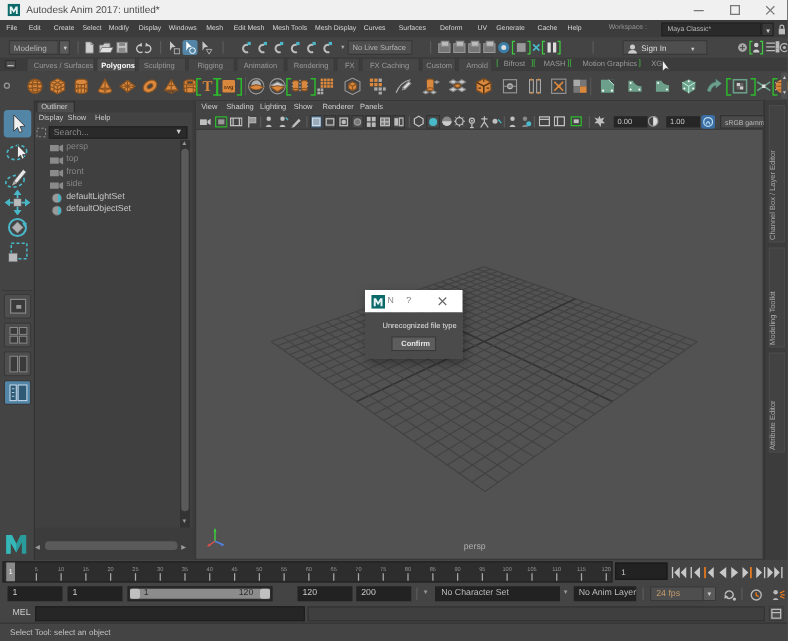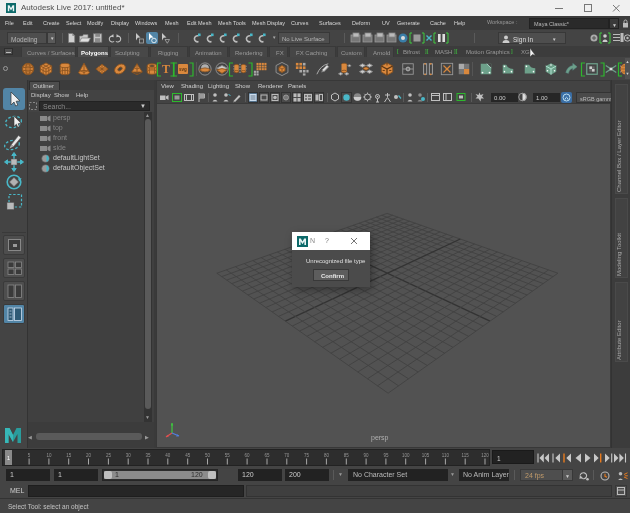--- a/index.html
+++ b/index.html
@@ -9,21 +9,21 @@
 .sep { width:1px; background:#5a5a5a; }
 </style>
 </head>
 <body>
 
 <div class="abs" style="left:0;top:0;width:630px;height:16px;background:#f0f0f0;">
   <svg class="abs" style="left:6px;top:3px;" width="10" height="10" viewBox="0 0 11 11">
     <rect x="0" y="0" width="11" height="11" fill="#0d6a6a"></rect>
     <path d="M2 9 L2 2.5 L3.8 2.5 L5.5 5.5 L7.2 2.5 L9 2.5 L9 9 L7.4 9 L7.4 5.2 L5.5 8.2 L3.6 5.2 L3.6 9 Z" fill="#e8f4f4"></path>
   </svg>
-  <span class="abs" style="left:21px;top:3px;font-size:8px;color:#4c4c4c;">Autodesk Live 2017: untitled*</span>
+  <span class="abs" style="left:21px;top:3px;font-size:8px;color:#4c4c4c;">Autodesk Anim 2017: untitled*</span>
   <svg class="abs" style="left:548px;top:0;" width="80" height="16">
     <path d="M7 8.5 L15 8.5" stroke="#777" stroke-width="1"></path>
     <rect x="36.5" y="4.5" width="7" height="7" fill="none" stroke="#777" stroke-width="1"></rect>
     <path d="M65 5 L71.5 11.5 M71.5 5 L65 11.5" stroke="#777" stroke-width="1"></path>
   </svg>
 </div>
 
 <div class="abs" style="left:0;top:16px;width:630px;height:14px;background:#3c3c3c;color:#d8d8d8;font-size:5.5px;white-space:nowrap;">
   <span class="abs" style="left:5px;top:4px;">File</span>
     <span class="abs" style="left:23px;top:4px;">Edit</span>

